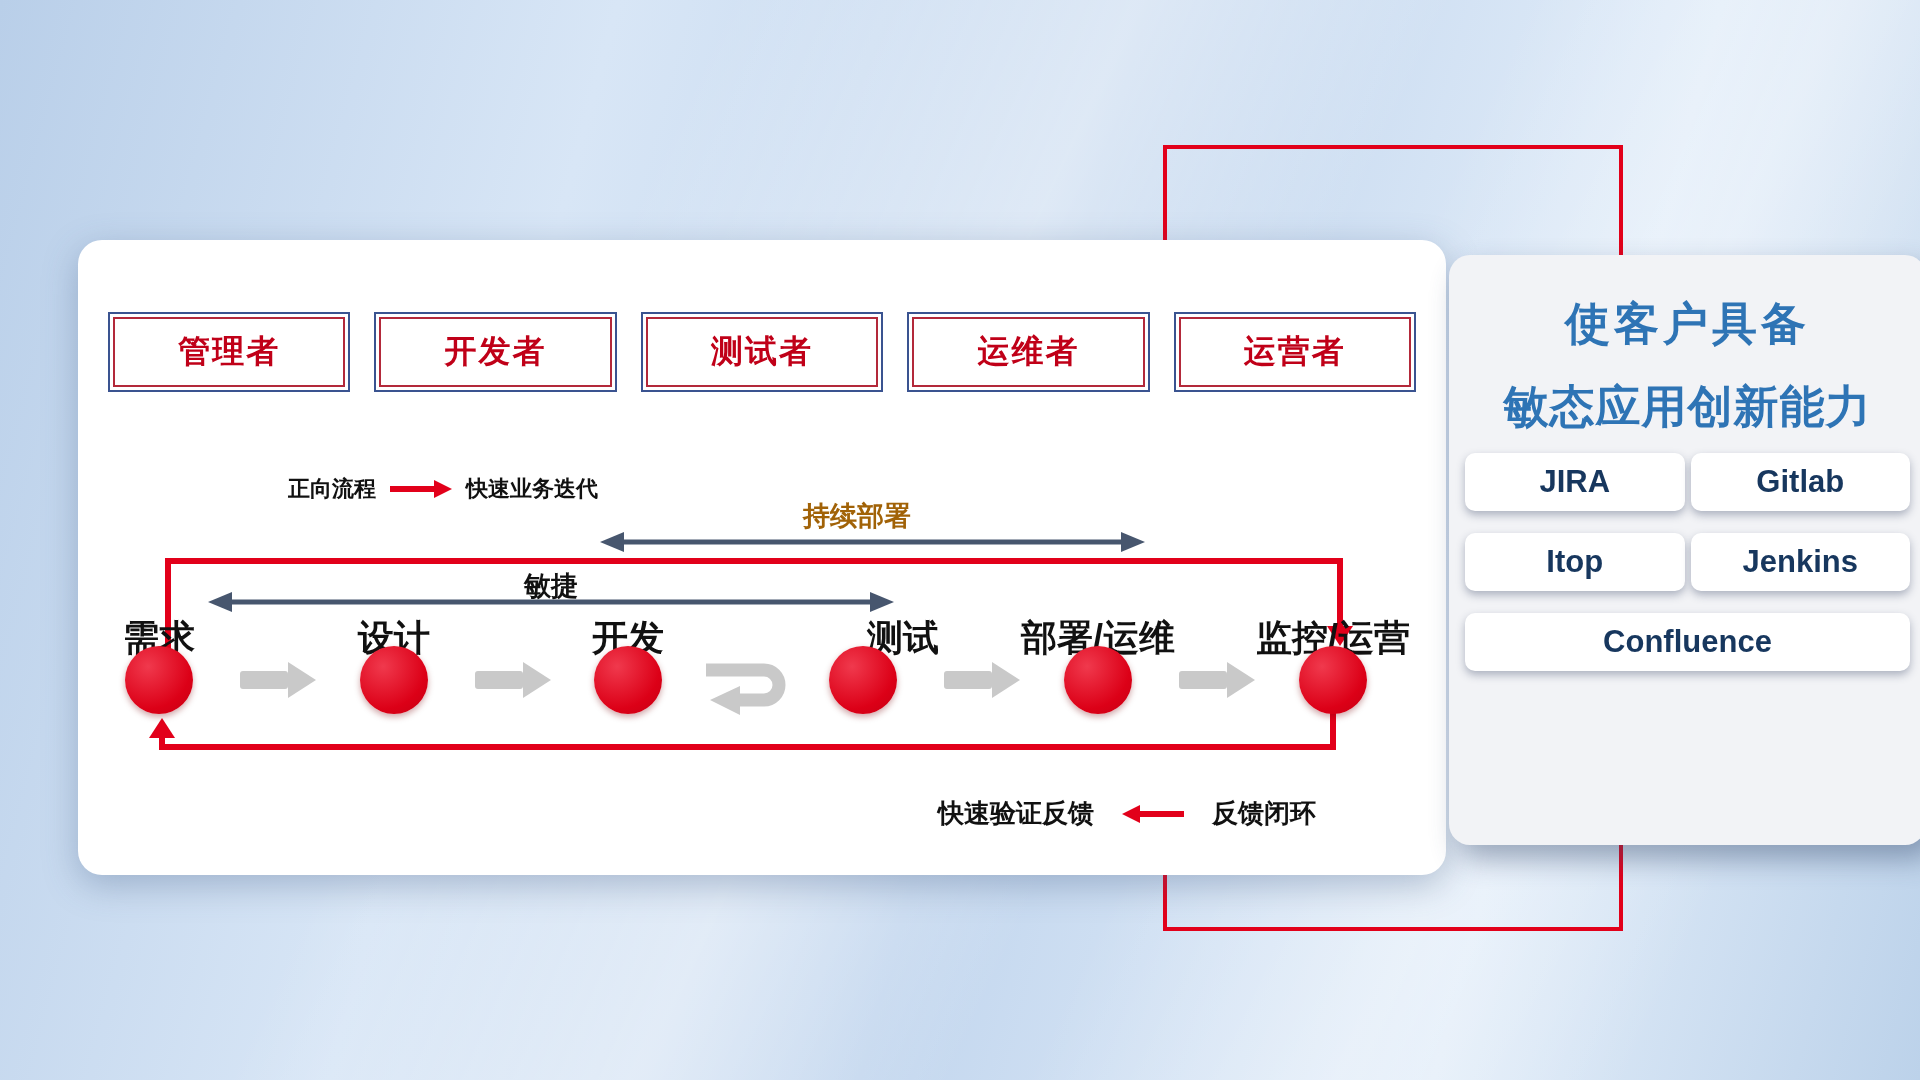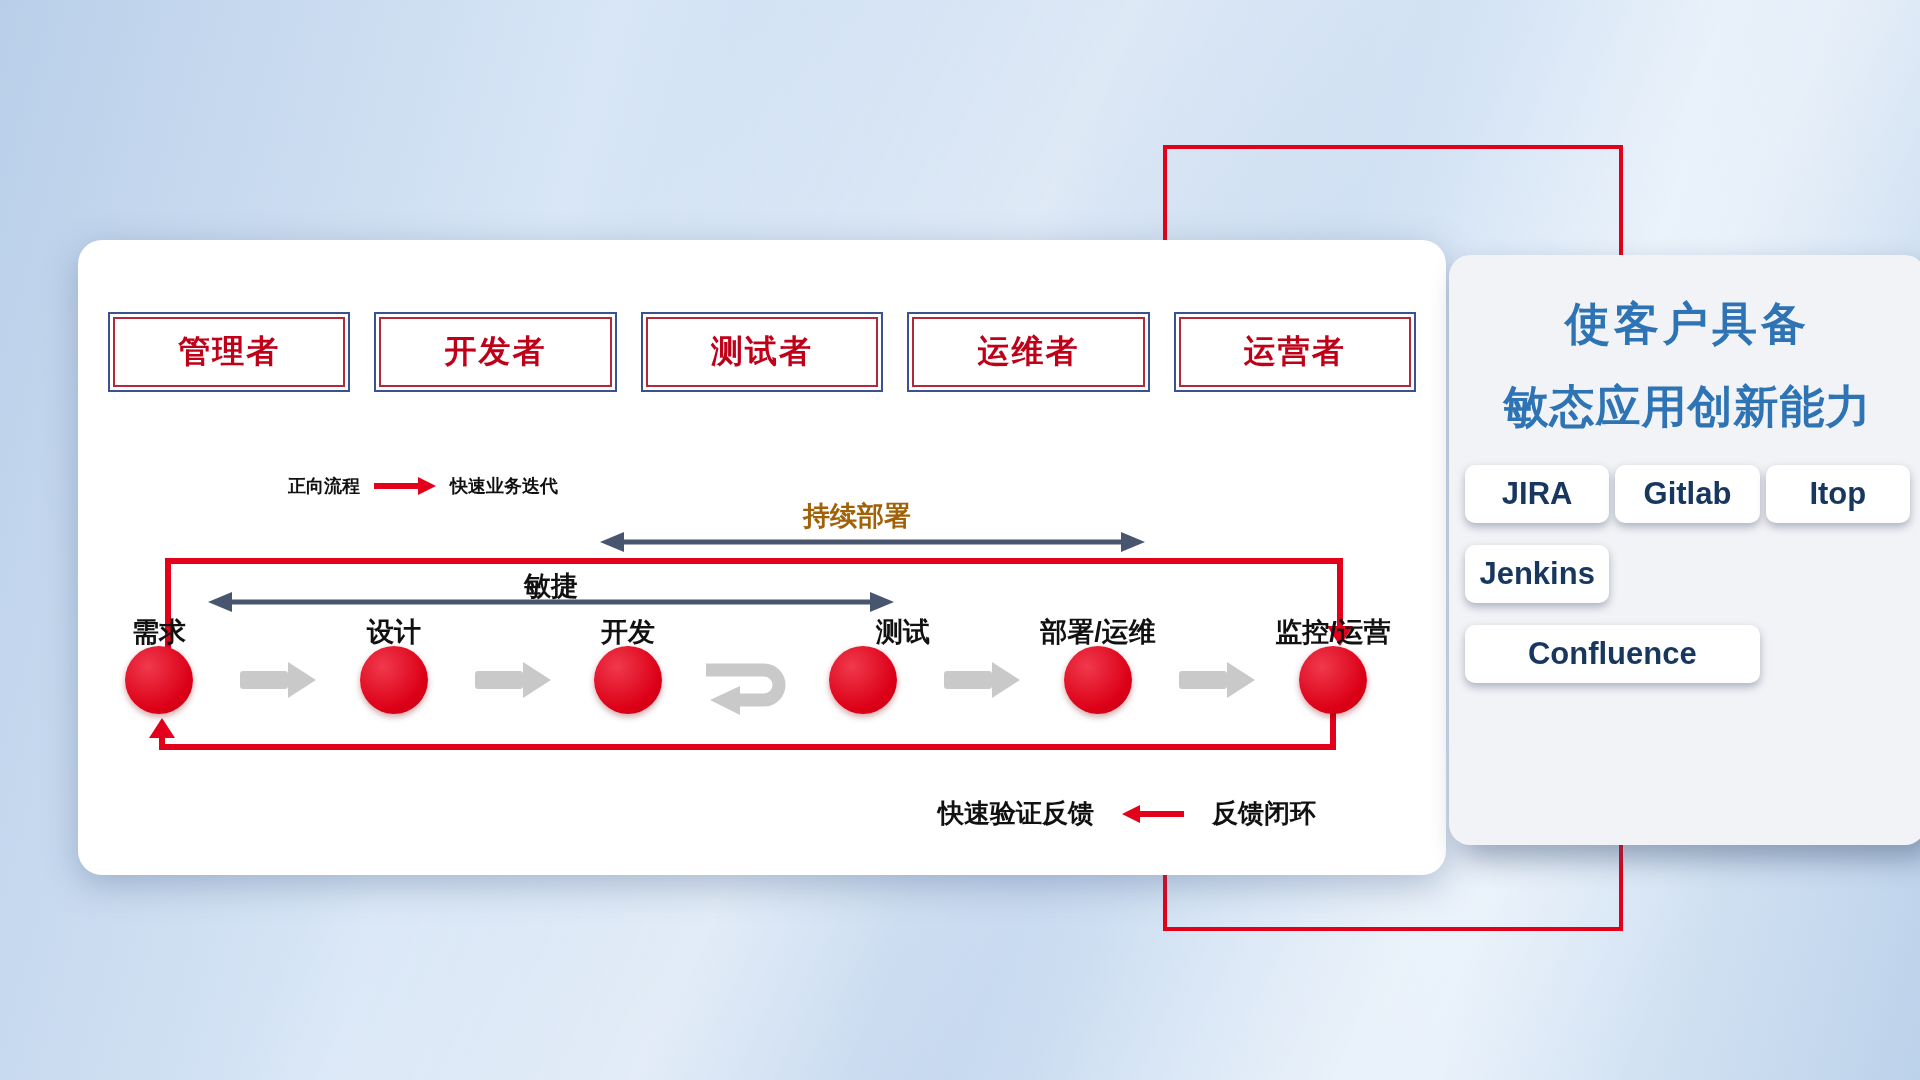--- a/index.html
+++ b/index.html
@@ -28,46 +28,46 @@
     display:flex; gap:24px; }
   .role-box { position:relative; flex:1; height:80px; background:#fff;
     border:2px solid #3a5390; display:flex; align-items:center; justify-content:center; }
   .role-box::before { content:""; position:absolute; inset:3px; border:2px solid #b3293a; pointer-events:none; }
   .role-box span { color:#c00018; font-size:32px; font-weight:bold; letter-spacing:2px; }
 
   .desc { position:absolute; left:0; top:172px; width:100%; text-align:center;
     font-size:28px; font-weight:bold; color:#111; letter-spacing:1px; }
 
   .legend-forward { position:absolute; left:210px; top:234px; display:flex; align-items:center; gap:14px;
-    font-size:18px; font-weight:bold; color:#111; }
+    font-size:22px; font-weight:bold; color:#111; }
 
   .cd-label { position:absolute; left:679px; top:258px; width:200px; text-align:center;
     font-size:27px; font-weight:bold; color:#a16207; }
   .agile-label { position:absolute; left:403px; top:328px; width:140px; text-align:center;
     font-size:27px; font-weight:bold; color:#111; }
 
   .flow-svg { position:absolute; left:0; top:0; width:1368px; height:635px; }
 
   .stage-label { position:absolute; top:374px; width:170px; text-align:center;
-    font-size:27px; font-weight:bold; color:#111; }
+    font-size:36px; font-weight:bold; color:#111; }
   .stage-dot { position:absolute; top:406px; width:68px; height:68px; border-radius:50%;
     background:radial-gradient(circle at 34% 30%, #f0394d 0%, #dc0017 65%, #c40012 100%);
     box-shadow:0 3px 6px rgba(120,0,10,.35); }
 
   .legend-feedback { position:absolute; left:860px; top:556px; display:flex; align-items:center; gap:28px;
     font-size:26px; font-weight:bold; color:#111; }
 
   
   .panel { position:absolute; left:1449px; top:255px; width:477px; height:590px;
     background:#f2f3f6; z-index:3; box-shadow:10px 14px 28px rgba(55,75,110,.45);
     padding:36px 16px 0 16px;border-radius:21px; }
   .panel-title { text-align:center; color:#2e74b5; font-weight:bold; font-size:45px; line-height:1.0; }
   .panel-title.line1 { margin-top:10px; letter-spacing:4px; }
   .panel-title.line2 { margin-top:38px; letter-spacing:1px; }
-  .tools-grid { margin-top:36px; display:grid; grid-template-columns:1fr 1fr 1fr; gap:22px 6px; }
+  .tools-grid { margin-top:24px; display:grid; grid-template-columns:1fr 1fr; gap:22px 6px; }
   .tool-chip { height:58px; background:#ffffff; border-radius:10px;
     display:flex; align-items:center; justify-content:center;
     font-size:31px; font-weight:bold; color:#17375e;
     box-shadow:0 4px 9px rgba(40,55,90,.35); }
   .tool-chip.wide { grid-column:1 / span 2; }
 </style>
 </head>
 <body>
 
 <div class="screen">

